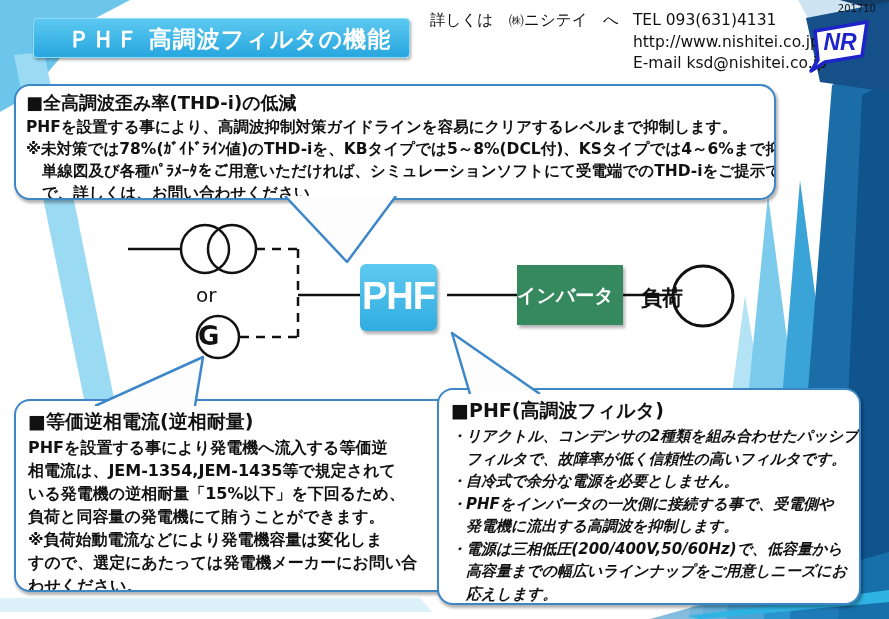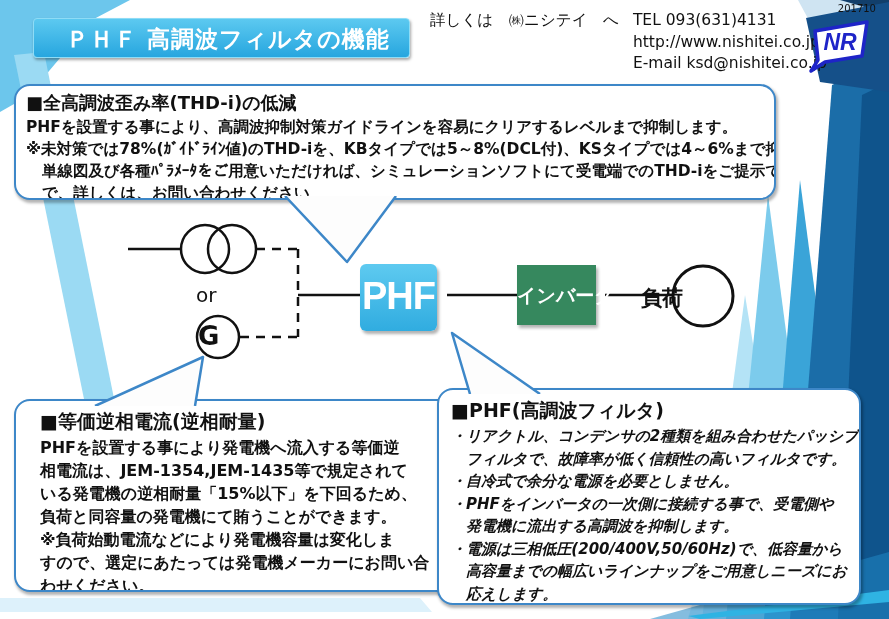--- a/index.html
+++ b/index.html
@@ -11,57 +11,57 @@
   .abs{position:absolute;}
   
   #bg{position:absolute;left:0;top:0;z-index:0;}
   
   #title-banner{
     left:33px;top:18px;width:377px;height:40px;z-index:4;
     background:linear-gradient(#5cc9f0,#27a6df);
     border:1px solid #8edcf6;border-radius:4px;
     box-shadow:1px 2px 3px rgba(0,0,0,.35);
     color:#fff;font-weight:bold;font-size:23px;line-height:40px;
-    padding-left:32px;box-sizing:border-box;letter-spacing:1px;white-space:nowrap;
+    padding-left:16px;box-sizing:border-box;letter-spacing:1px;white-space:nowrap;text-align:center;
   }
   #contact{left:430px;top:10px;z-index:4;display:flex;gap:14px;font-size:15.5px;line-height:21.5px;}
   #doc-code{right:13px;top:3px;z-index:5;font-size:10px;color:#111;}
   
   .callout{
     position:absolute;z-index:2;background:#fff;
     border:2.5px solid #3d87c8;border-radius:16px;
     box-shadow:1.5px 2.5px 3px rgba(0,0,0,.3);
     box-sizing:border-box;overflow:hidden;
   }
   .callout h3{margin:2px 0 2px 0;font-size:18px;line-height:22px;}
   #thd-box{left:14px;top:84px;width:762px;height:116px;padding:4px 10px;}
   #thd-box .bl{font-size:15.5px;font-weight:bold;line-height:22px;white-space:nowrap;}
   #thd-box .indent{margin-left:16px;}
-  #rp-box{left:14px;top:399px;width:484px;height:193px;padding:5px 24px;}
+  #rp-box{left:14px;top:399px;width:484px;height:193px;padding:5px 12px;}
   #rp-box h3{font-size:19px;line-height:26px;}
   #rp-box .bl{font-size:16px;font-weight:bold;line-height:23px;white-space:nowrap;}
   #phfinfo-box{left:437px;top:388px;width:424px;height:217px;padding:5px 12px;}
   #phfinfo-box h3{font-size:19px;line-height:26px;}
   #phfinfo-box .bl{font-size:15px;font-weight:bold;line-height:22.5px;white-space:nowrap;font-style:italic;}
   .tail{position:absolute;z-index:3;pointer-events:none;}
   
   #diagram{position:absolute;left:0;top:0;z-index:1;pointer-events:none;}
   .node-label{position:absolute;z-index:2;font-weight:bold;text-align:left;}
   #or-label{left:196px;top:283px;width:46px;font-size:20px;font-weight:normal;}
   #g-label{left:198px;top:321px;width:40px;font-size:26px;}
   #load-label{left:641px;top:284px;width:60px;font-size:21px;}
   #phf-node{
     left:360px;top:264px;width:77px;height:67px;z-index:2;position:absolute;
     background:linear-gradient(#5ecaf0,#30ace0);border-radius:6px;
     box-shadow:2px 3px 3px rgba(0,0,0,.3);
     color:#fff;font-size:38px;font-weight:bold;text-align:center;line-height:64px;
     font-family:"Liberation Sans","DejaVu Sans",sans-serif;letter-spacing:-1px;
   }
   #inverter-node{
-    left:517px;top:265px;width:79px;height:60px;z-index:2;position:absolute;
+    left:517px;top:265px;width:106px;height:60px;z-index:2;position:absolute;
     background:#36885e;box-shadow:2px 3px 3px rgba(0,0,0,.3);
     color:#fff;font-size:19px;font-weight:bold;line-height:60px;white-space:nowrap;
   }
   
   #nr-logo{left:808px;top:19px;z-index:5;}
 </style>
 </head>
 <body>
 
 <div id="page">

